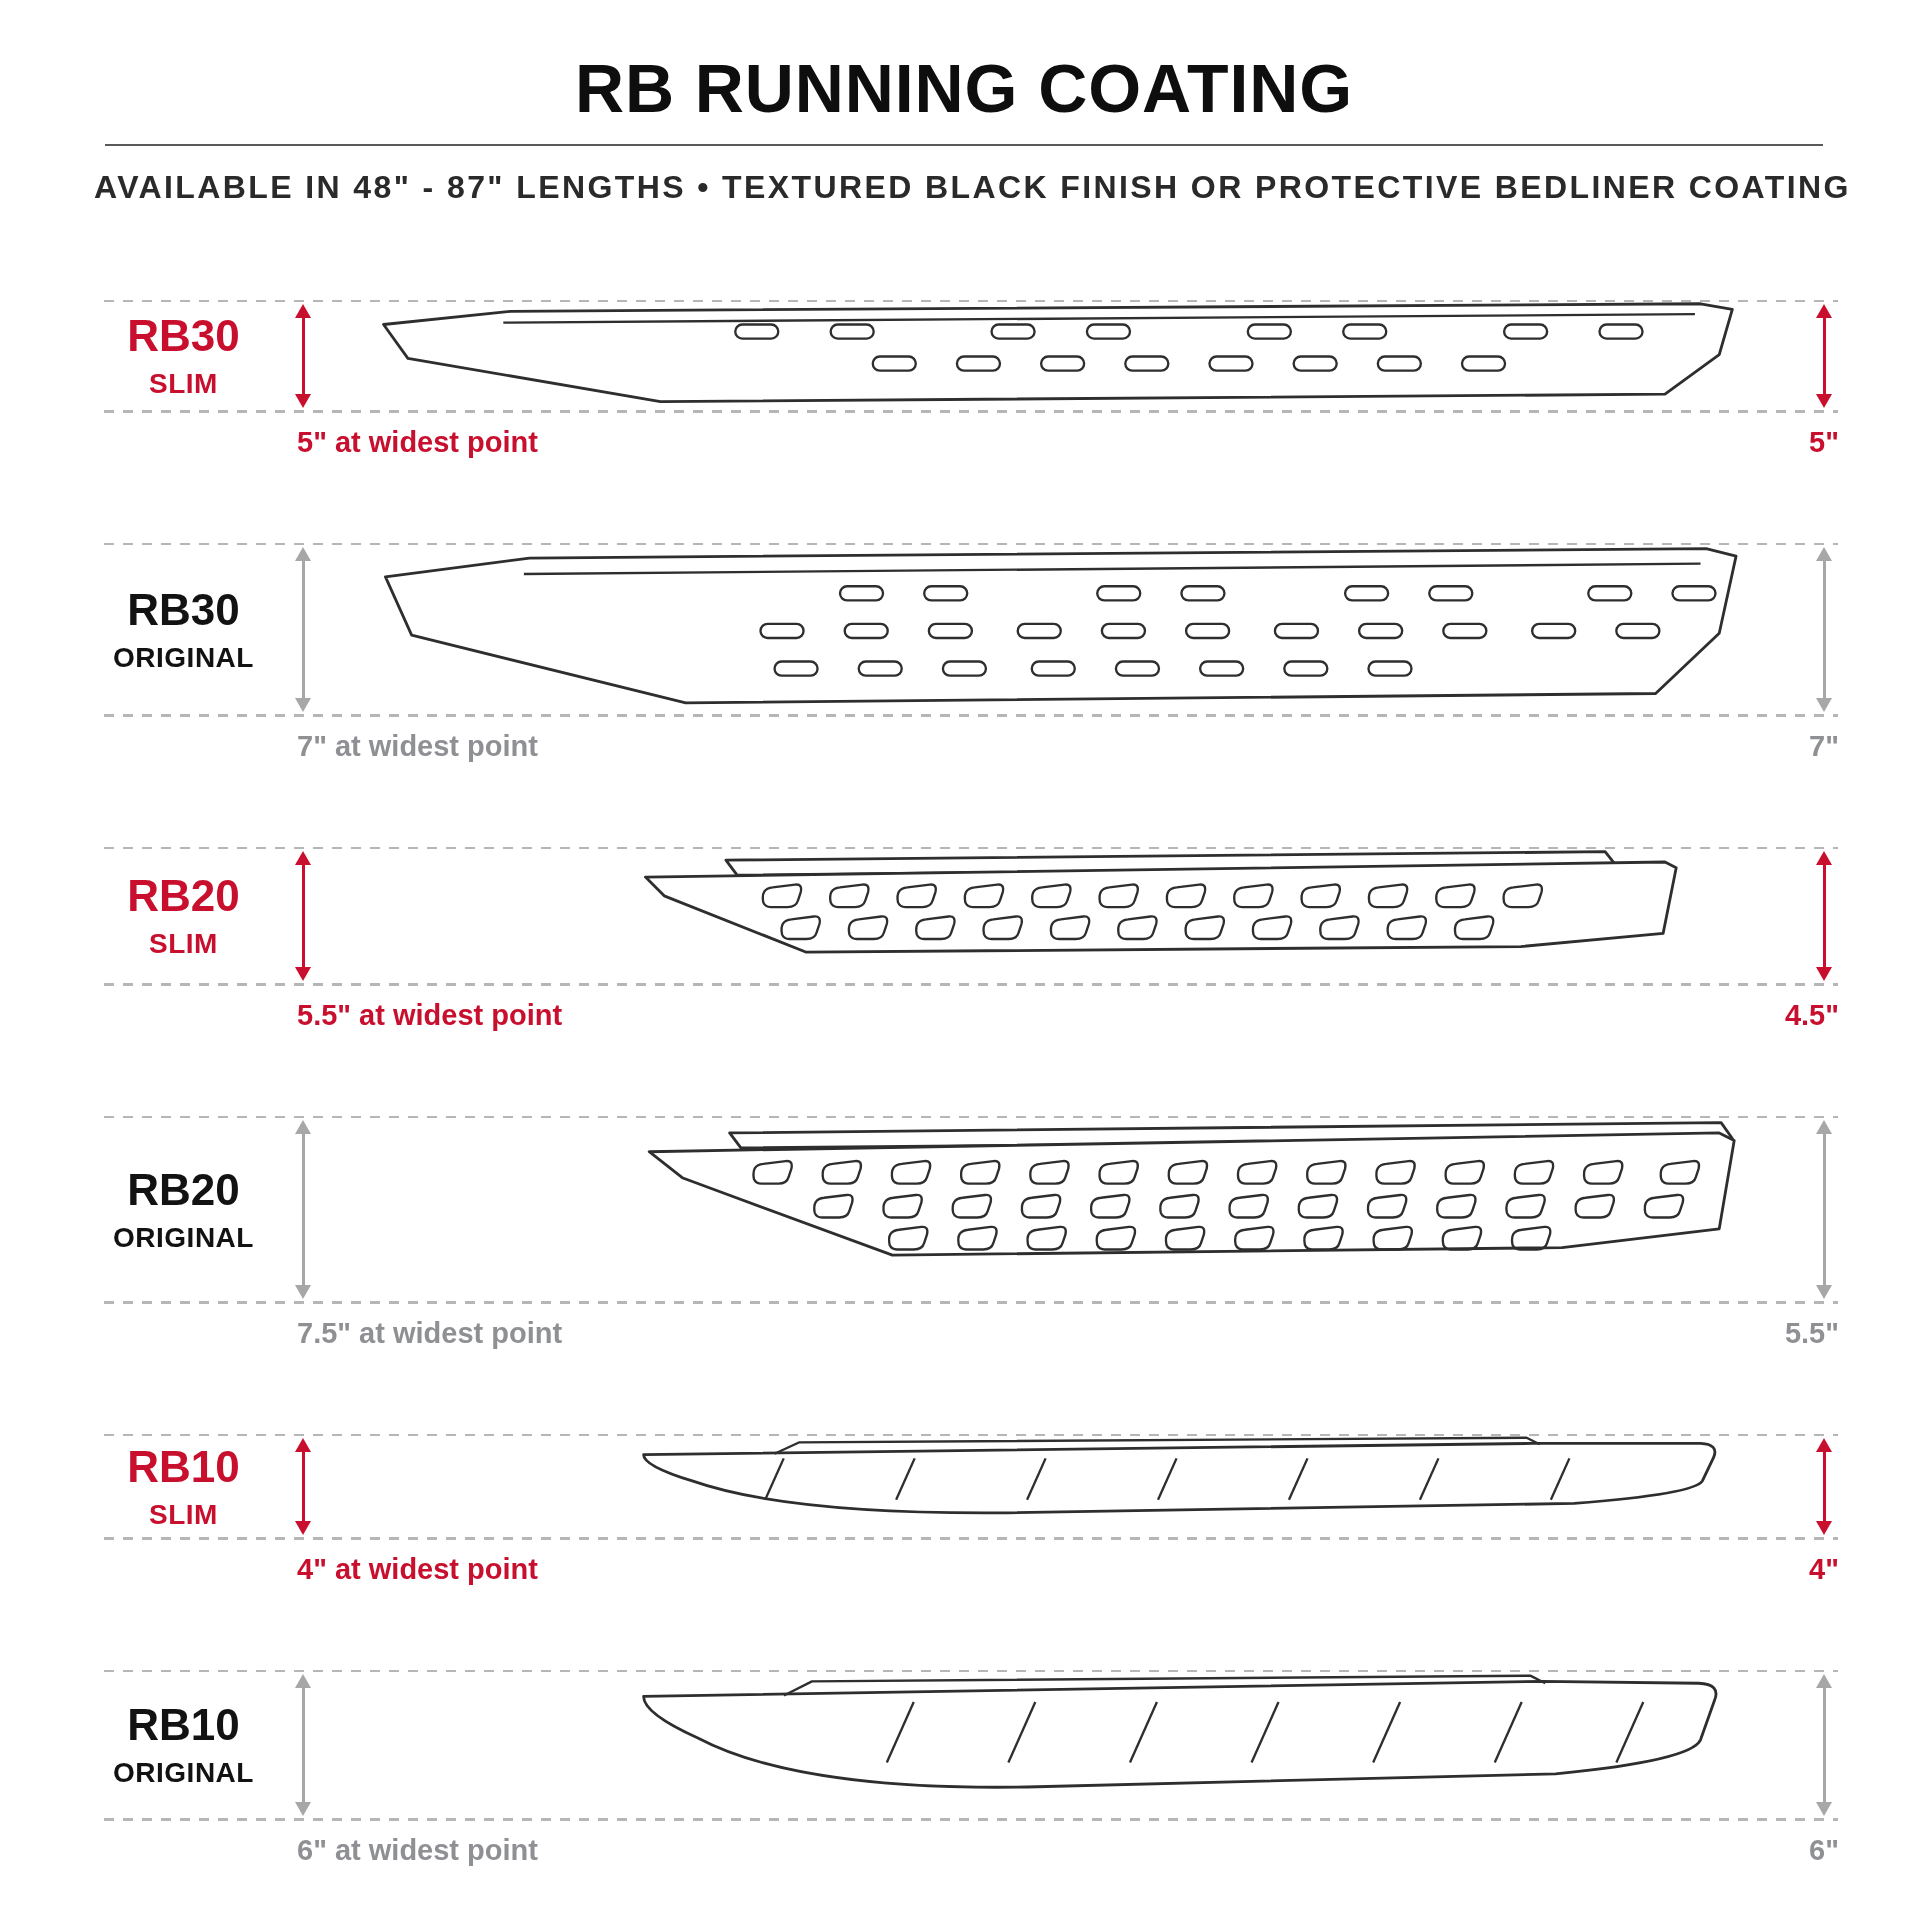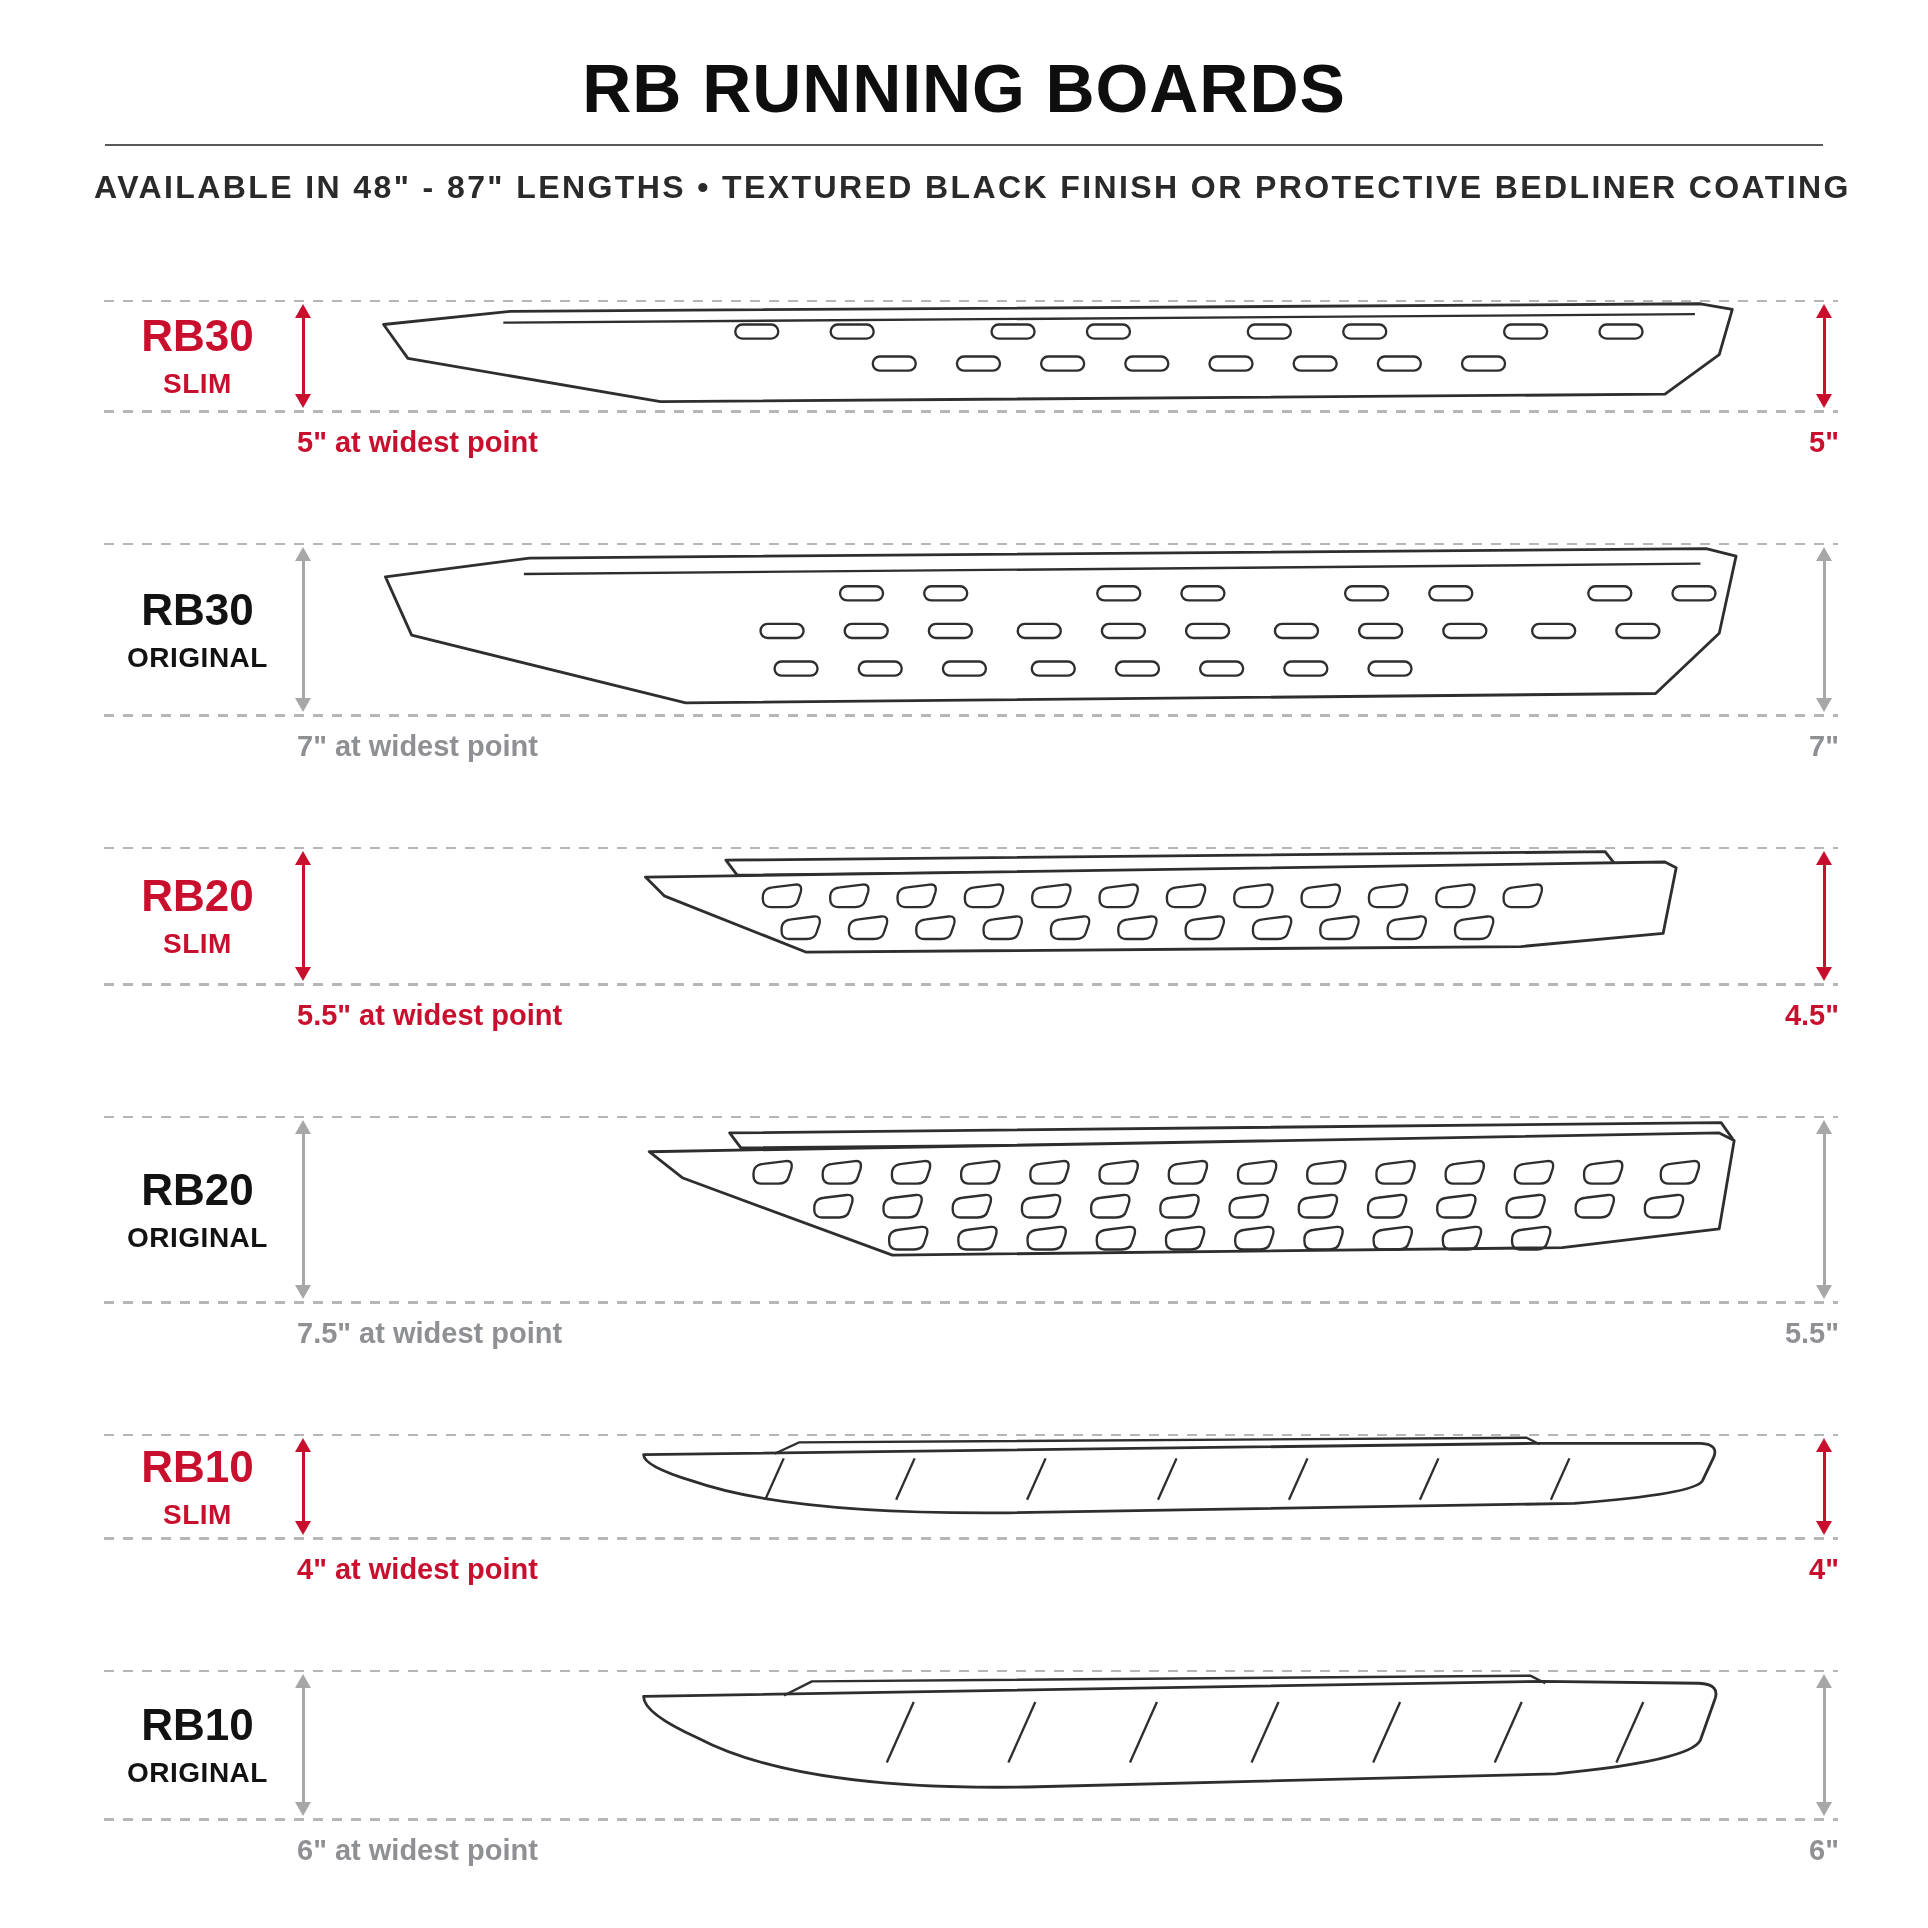--- a/index.html
+++ b/index.html
@@ -23,21 +23,21 @@
   .rows { margin-top:94px; }
   .row { position:relative; margin-bottom:81px; }
   .zone { position:relative; }
   .dash {
     position:absolute; left:104px; right:90px; height:2.8px;
     background:repeating-linear-gradient(90deg,#b5b6b8 0 10.4px,transparent 10.4px 19px);
   }
   .dash.top { top:0; }
   .dash.bot { bottom:0; }
   .labelcol {
-    position:absolute; left:80px; width:235px; top:50%;
+    position:absolute; left:66px; width:235px; top:50%;
     transform:translateY(-50%); text-align:center; line-height:1.05;
   }
   .model { font-size:44px; font-weight:800; }
   .variant { font-size:28px; font-weight:700; margin-top:10px; letter-spacing:0.5px; }
   .slim .model, .slim .variant { color:#c8102e; }
   .orig .model, .orig .variant { color:#121212; }
   .board { position:absolute; left:363px; top:0; height:100%; width:1403px; }
   .varrow { position:absolute; top:4.7px; bottom:4.7px; width:19px; }
   .varrow .shaft {
     position:absolute; left:50%; top:10.4px; bottom:10.4px; width:2.8px;
@@ -63,21 +63,21 @@
   .slim .wnote, .slim .hnote { color:#c8102e; }
   .orig .wnote, .orig .hnote { color:#8f9093; }
   svg .outline { fill:#ffffff; stroke:#2e2e2e; stroke-width:3; stroke-linejoin:round; }
   svg .detail  { fill:none; stroke:#2e2e2e; stroke-width:2.5; stroke-linejoin:round; }
   svg .slots   { fill:none; stroke:#2e2e2e; stroke-width:2.5; }
 </style>
 </head>
 <body>
 
 <header class="header">
-  <div class="title">RB RUNNING BOARDS</div>
+  <div class="title">RB RUNNING COATING</div>
   <div class="rule"></div>
   <div class="subtitle">AVAILABLE IN 48" - 87" LENGTHS  •  TEXTURED BLACK FINISH OR PROTECTIVE BEDLINER COATING</div>
 </header>
 
 <main class="rows">
 
   <section class="row slim">
     <div class="zone" style="height:113px">
       <div class="dash top"></div>
       <div class="dash bot"></div>

